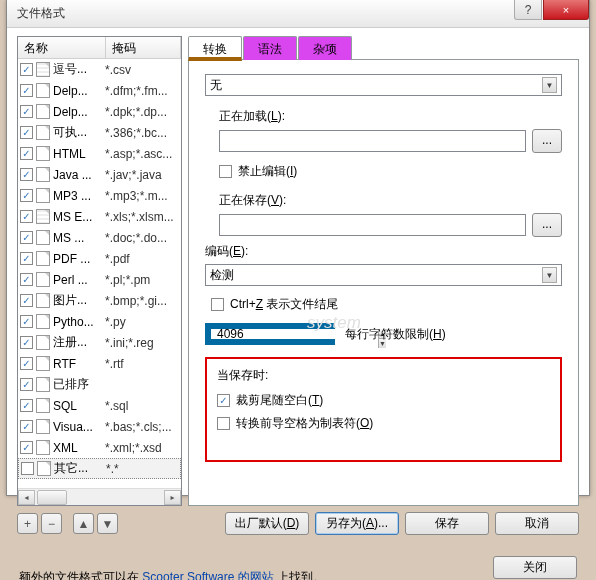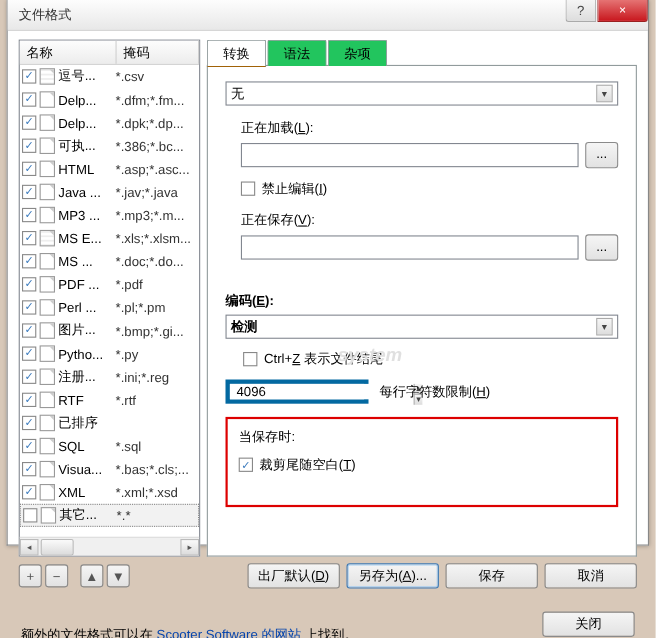--- a/index.html
+++ b/index.html
@@ -33,40 +33,40 @@
 .msk { flex:1; overflow:hidden; text-overflow: ellipsis; color:#333; }
 .hscroll { height: 17px; background: #f0f0f0; border-top: 1px solid #ddd; display: flex; align-items: center; }
 .hscroll .th { width: 30px; height: 15px; background: linear-gradient(#fafafa,#dcdcdc); border:1px solid #bbb; margin-left:2px; border-radius:2px; }
 .hscroll .ar { width:17px; height:15px; border:1px solid #bbb; background:linear-gradient(#fafafa,#dcdcdc); display:flex; align-items:center; justify-content:center; color:#555; font-size:8px; }
 .hscroll .sp { flex:1; }
 
 
 .right { flex:1; display:flex; flex-direction:column; }
 .tabs { display:flex; height:24px; position:relative; }
 .tabs::after { content:""; position:absolute; left:0; right:0; bottom:0; height:1px; background:#919b9c; z-index:0; }
-.tab { padding: 4px 14px 3px; border:1px solid #919b9c; border-bottom:none; background:#22c55e; margin-right:1px; border-radius:2px 2px 0 0; position:relative; z-index:1; cursor:pointer; }
-.tab.active { background:#fff; z-index:2; border-bottom:1px solid #a16207; margin-bottom:-1px; }
+.tab { padding: 4px 14px 3px; border:1px solid #919b9c; border-bottom:none; background:#d946ef; margin-right:1px; border-radius:2px 2px 0 0; position:relative; z-index:1; cursor:pointer; }
+.tab.active { background:#fff; z-index:2; border-bottom:4px solid #a16207; margin-bottom:-1px; }
 .tabpage { flex:1; border:1px solid #919b9c; border-top:none; background:#fff; padding: 14px 16px 10px 16px; overflow:hidden; }
 
 .combo { width:100%; height:22px; border:1px solid #828790; background:#fff; display:flex; align-items:center; padding:0 4px; justify-content:space-between; cursor:pointer; }
 .combo .dd { width:15px; height:16px; border:1px solid #aaa; background:linear-gradient(#f6f6f6,#ddd); display:flex; align-items:center; justify-content:center; font-size:8px; color:#444; }
 
 .section-lbl { margin: 12px 0 4px 14px; }
 .und { text-decoration: underline; }
 .field-row { display:flex; gap:6px; margin-left:14px; align-items:center; }
 .tbox { flex:1; height:22px; border:1px solid #828790; background:#fff; padding:2px 4px; }
 .btn3 { width:30px; height:24px; border:1px solid #8a8a8a; background:linear-gradient(#f5f5f5,#e2e2e2); border-radius:3px; cursor:pointer; text-align:center; line-height:20px; }
 
 .chk { display:flex; align-items:center; gap:6px; margin: 10px 0 0 14px; }
 .chkbox { width:13px; height:13px; border:1px solid #888; background:#fff; display:inline-flex; align-items:center; justify-content:center; color:#3a7abd; font-size:10px; }
 
-.encoding { margin-top:28px; padding-top:0;font-weight:bold; }
+.encoding { margin-top:6px; padding-top:0; }
 
 .numrow { display:flex; align-items:center; gap:10px; margin:10px 0 0 0; }
-.spin { width:130px; height:22px; border:4px solid #0369a1; display:flex; }
+.spin { width:130px; height:22px; border:6px solid #0369a1; display:flex; }
 .spin input { flex:1; border:none; padding:2px 6px; font-size:12px; outline:none; }
 .spin .spb { width:16px; display:flex; flex-direction:column; }
 .spin .spb div { flex:1; border-left:1px solid #aaa; background:linear-gradient(#f6f6f6,#ddd); font-size:7px; text-align:center; line-height:9px; color:#444; cursor:pointer; }
 .spin .spb div:first-child { border-bottom:1px solid #aaa; }
 
 .redbox { border:2px solid #d00; padding: 8px 10px 28px 10px; margin-top:12px; }
 
 
 .sm-btn { width:21px; height:21px; border:1px solid #8a8a8a; background:linear-gradient(#f5f5f5,#e2e2e2); border-radius:3px; display:inline-flex; align-items:center; justify-content:center; color:#555; cursor:pointer; }
 .bottom1 { display:flex; padding: 6px 10px 0 10px; align-items:center; }
@@ -268,21 +268,21 @@
           <div style="margin-bottom:4px">
             <span>编码(</span><span class="und">E</span><span>):</span>
           </div>
           <div class="combo">
             <span>检测</span>
             <span class="dd">▼</span>
           </div>
           <span class="watermark">system</span>
         </div>
 
-        <div class="chk" style="margin-left:16px">
+        <div class="chk" style="margin-left:6px">
           <span class="chkbox"></span>
           <span><span>Ctrl+</span><span class="und">Z</span><span> 表示文件结尾</span></span>
         </div>
 
         <div class="numrow">
           <div class="spin">
             <input value="4096" style="">
             <div class="spb">
                 <div>▲</div>
                 <div>▼</div>
@@ -290,20 +290,24 @@
           </div>
           <span><span>每行字符数限制(</span><span class="und">H</span><span>)</span></span>
         </div>
 
         <div class="redbox">
           <div>当保存时:</div>
           <div class="chk" style="margin-left:0; margin-top:8px">
             <span class="chkbox">✓</span>
             <span><span>裁剪尾随空白(</span><span class="und">T</span><span>)</span></span>
           </div>
+          <div class="chk" style="margin-left:0; margin-top:6px">
+            <span class="chkbox"></span>
+            <span><span>转换前导空格为制表符(</span><span class="und">O</span><span>)</span></span>
+          </div>
         </div>
 
       </div>
     </div>
   </div>
 
   <div class="bottom1">
     <div class="lgroup">
       <div class="sm-btn">+</div>
       <div class="sm-btn">−</div>

